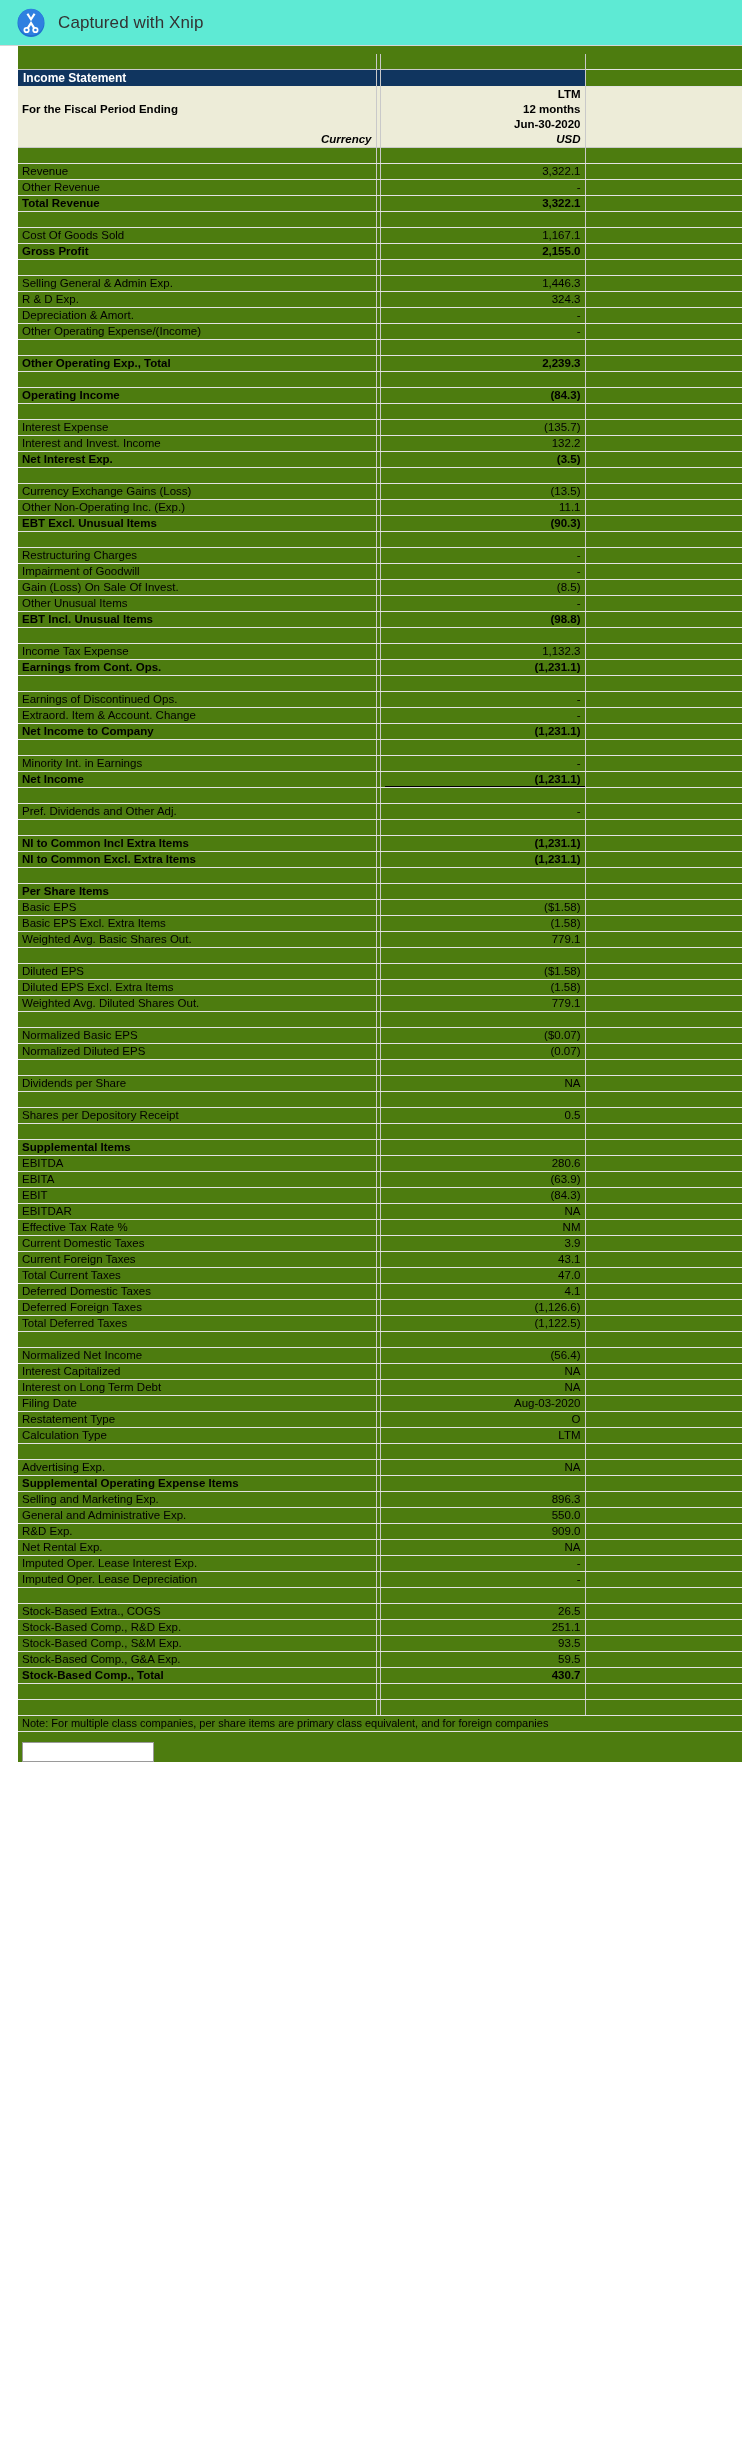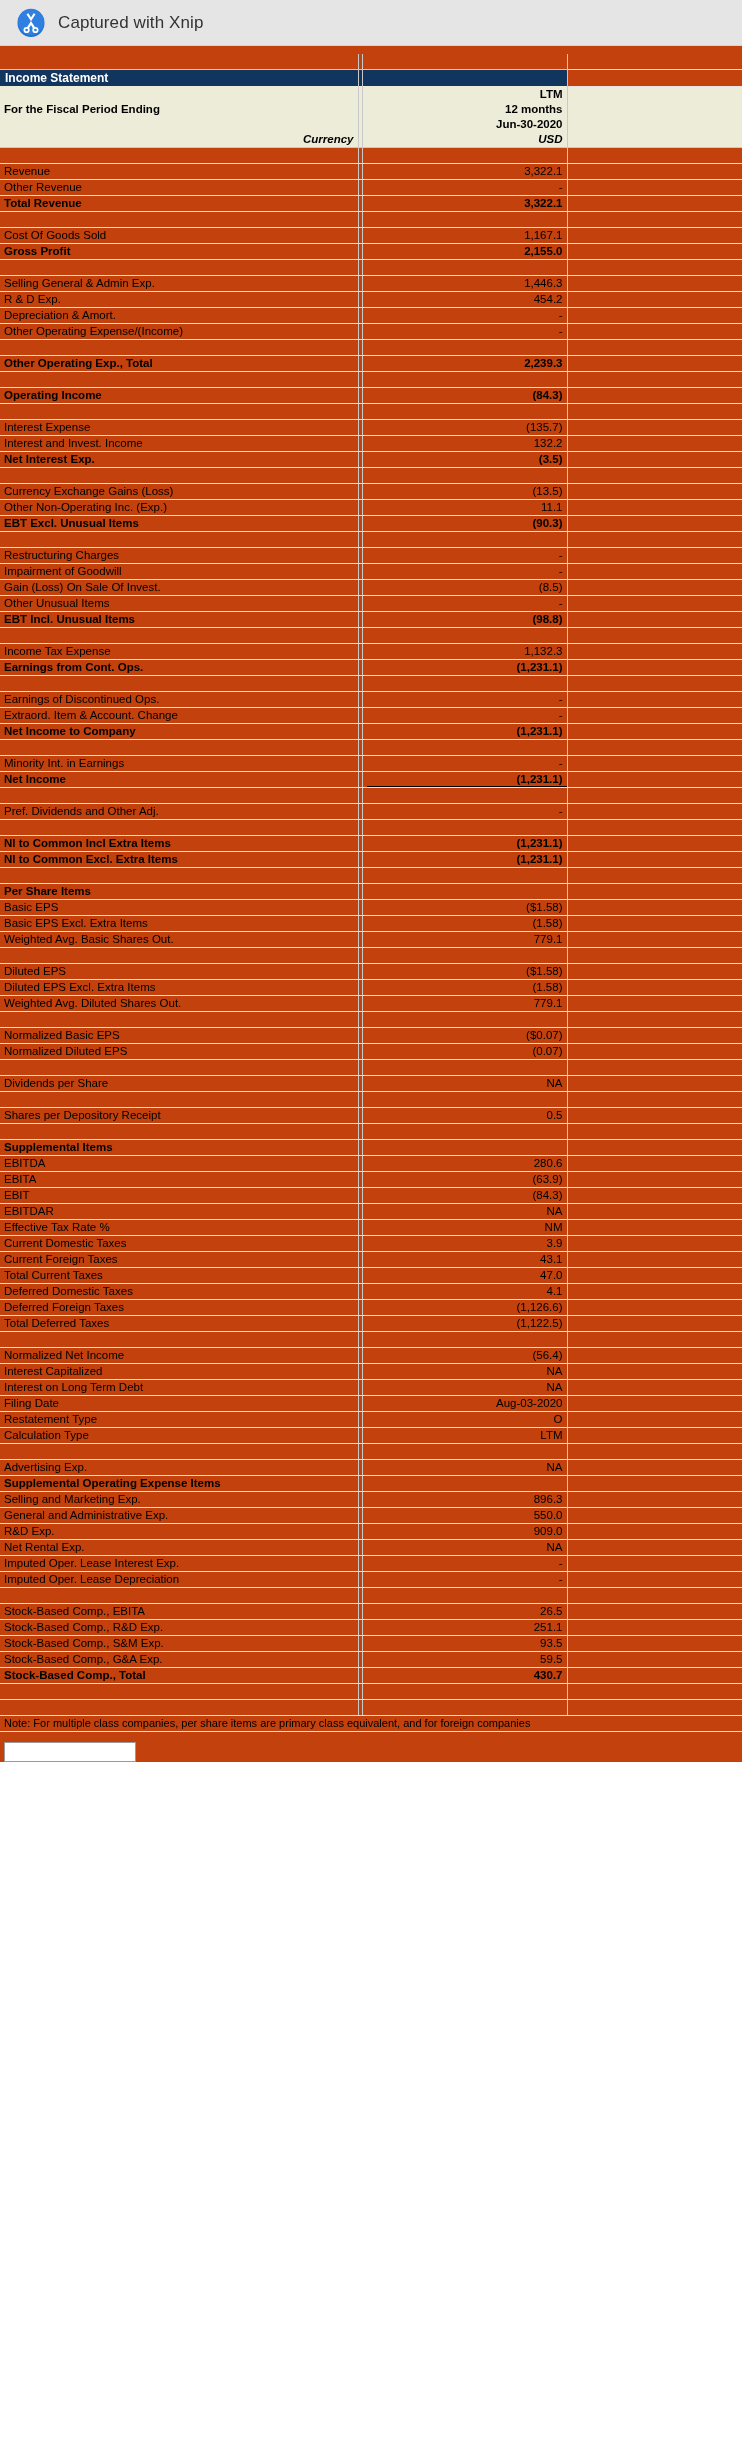--- a/index.html
+++ b/index.html
@@ -9,21 +9,21 @@
   }
   body {
     width: 742px;
     font-family: "Liberation Sans", sans-serif;
     -webkit-font-smoothing: antialiased;
   }
 
   
   .xnip-bar {
     height: 46px;
-    background: #e5e5e5;
+    background: #5eead4;
     border-bottom: 1px solid #d6d6d6;
     display: flex;
     align-items: center;
     padding-left: 16px;
     box-sizing: border-box;
   }
   .xnip-logo {
     width: 30px;
     height: 30px;
     flex: 0 0 30px;
@@ -33,21 +33,22 @@
   .xnip-title {
     margin-left: 12px;
     font-size: 17px;
     color: #333333;
     letter-spacing: 0.1px;
   }
 
   
   .sheet-wrap {
     padding: 8px 9px 0 0;
-    background: #c2410c;
+    background: #4d7c0f;
+    margin-left: 18px;
   }
   table.fin {
     border-collapse: collapse;
     width: 742px;
     table-layout: fixed;
     font-size: 11.5px;
     color: #000000;
   }
   table.fin col.c-label { width: 358px; }
   table.fin col.c-gapA  { width: 4px; }
@@ -253,21 +254,21 @@
         </tr>
         <tr>
           <td class="label">Selling General &amp; Admin Exp.</td>
           <td class="spacer-col"></td>
           <td class="value">1,446.3</td>
           <td class="tail"></td>
         </tr>
         <tr>
           <td class="label">R &amp; D Exp.</td>
           <td class="spacer-col"></td>
-          <td class="value">454.2</td>
+          <td class="value">324.3</td>
           <td class="tail"></td>
         </tr>
         <tr>
           <td class="label">Depreciation &amp; Amort.</td>
           <td class="spacer-col"></td>
           <td class="value">-</td>
           <td class="tail"></td>
         </tr>
         <tr>
           <td class="label">Other Operating Expense/(Income)</td>
@@ -743,21 +744,21 @@
           <td class="value">-</td>
           <td class="tail"></td>
         </tr>
         <tr class="blank">
           <td class="label"></td>
           <td class="spacer-col"></td>
           <td class="value"></td>
           <td class="tail"></td>
         </tr>
         <tr>
-          <td class="label">Stock-Based Comp., EBITA</td>
+          <td class="label">Stock-Based Extra., COGS</td>
           <td class="spacer-col"></td>
           <td class="value">26.5</td>
           <td class="tail"></td>
         </tr>
         <tr>
           <td class="label">Stock-Based Comp., R&amp;D Exp.</td>
           <td class="spacer-col"></td>
           <td class="value">251.1</td>
           <td class="tail"></td>
         </tr>

